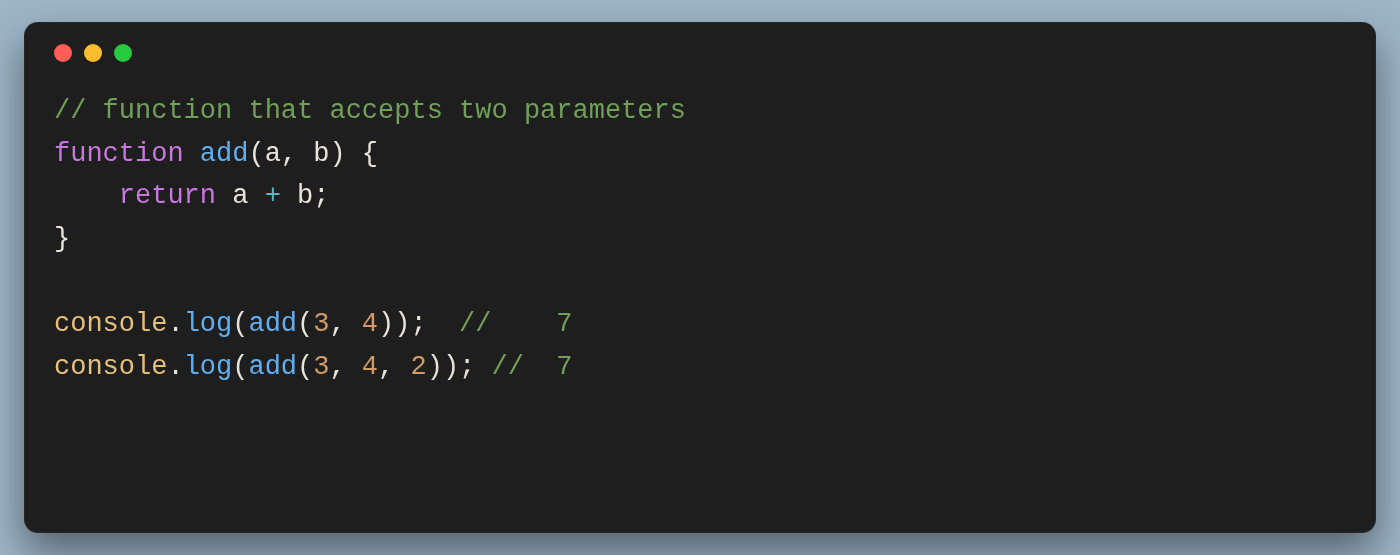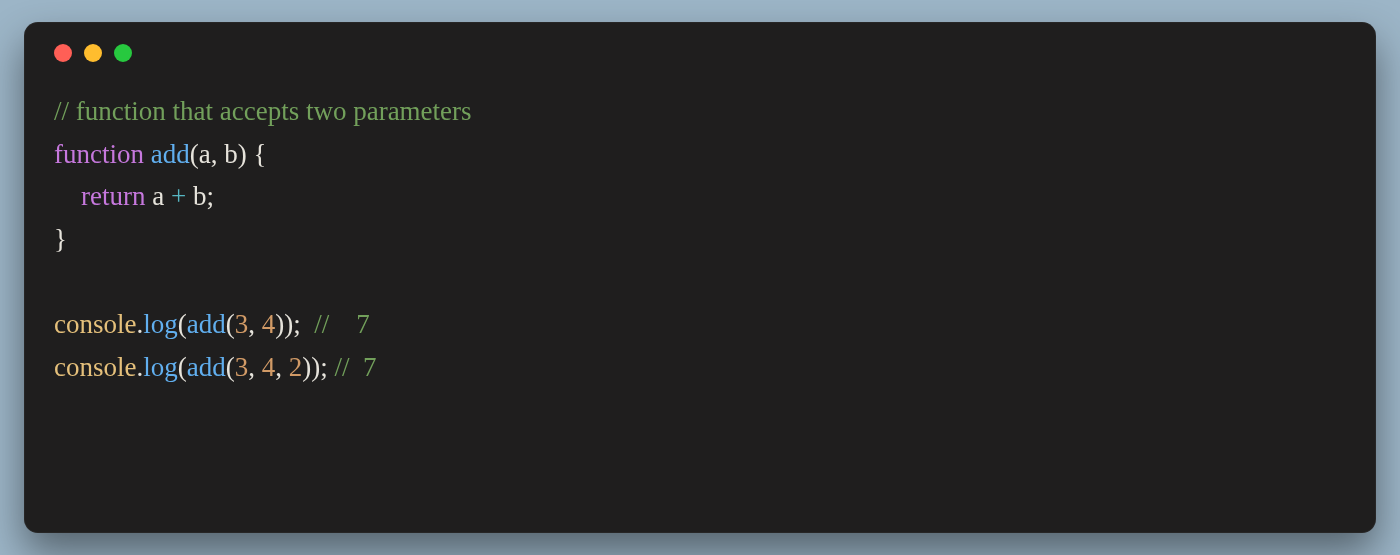--- a/index.html
+++ b/index.html
@@ -37,21 +37,21 @@
     }
     .dot {
       width: 18px;
       height: 18px;
       border-radius: 50%;
     }
     .dot.red    { background: #ff5f56; }
     .dot.yellow { background: #ffbd2e; }
     .dot.green  { background: #27c93f; }
     .code {
-      font-family: Liberation Serif, serif;
+      font-family: Liberation Mono, monospace;
       font-size: 27px;
       line-height: 1.58;
       white-space: pre;
       color: #e6e3db;
     }
     .c-comment  { color: #72a05b; }
     .c-keyword  { color: #c678dd; }
     .c-func     { color: #61afef; }
     .c-param    { color: #e6e3db; }
     .c-punct    { color: #e6e3db; }

